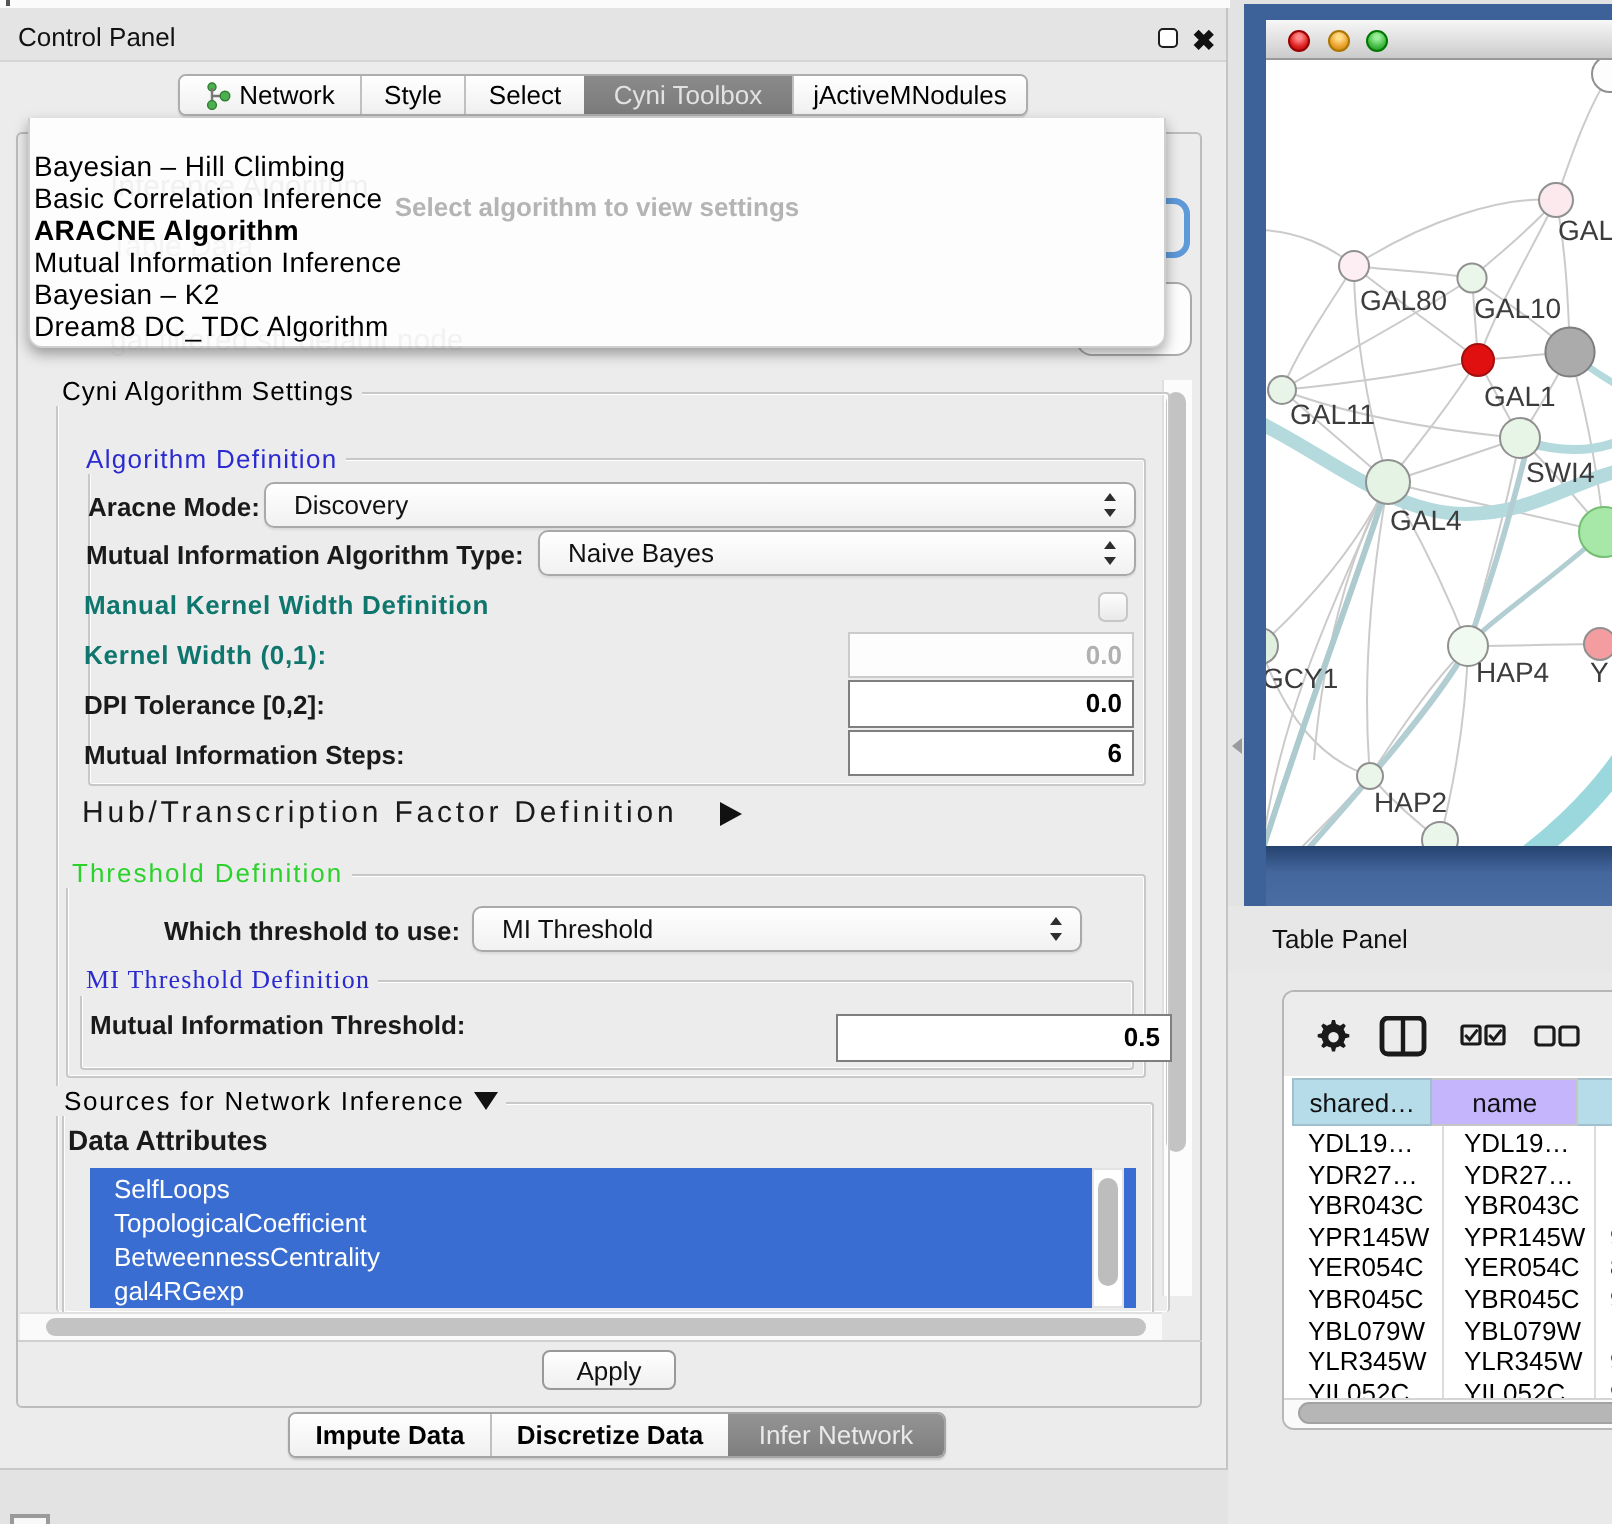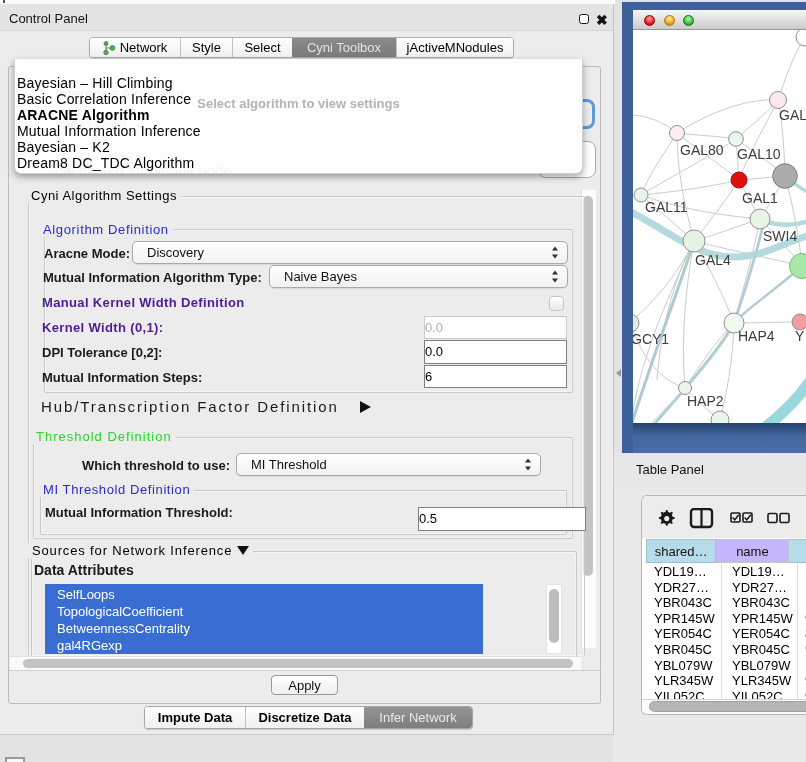--- a/index.html
+++ b/index.html
@@ -1,35 +1,35 @@
 <!DOCTYPE html>
 <html><head>
 <meta charset="utf-8">
 <style>
 * { margin:0; padding:0; box-sizing:border-box; }
 html,body { width:806px; height:762px; overflow:hidden; }
 body { font-family:"Liberation Sans", sans-serif; background:#e3e3e3; position:relative; }
 .abs { position:absolute; }
 .b { font-weight:bold; }
 .lbl { font-size:13px; color:#1a1a1a; white-space:nowrap; }
-.glbl { font-size:13px; color:#4c1d95; white-space:nowrap; font-weight:bold; letter-spacing:0.35px; }
+.glbl { font-size:13px; color:#0f766e; white-space:nowrap; font-weight:bold; letter-spacing:0.35px; }
 .combo {
   position:absolute; height:23px; border:1px solid #a9a9a9; border-radius:5px;
   background:linear-gradient(#ffffff,#f1f1f1);
   font-size:13px; color:#111; line-height:21px; padding-left:14px;
   box-shadow:0 1px 1px rgba(0,0,0,0.08);
 }
 .combo .arr {
   position:absolute; right:7px; top:0; height:100%; width:10px;
   display:flex; flex-direction:column; justify-content:center; align-items:center;
 }
 .arr svg { display:block; }
 .tfield {
   position:absolute; height:24px; background:#fff; border:1px solid #7f7f7f;
-  font-size:13px; color:#000; line-height:22px; padding-right:5px;
+  font-size:13px; color:#000; text-align:right; line-height:22px; padding-right:5px;font-weight:bold;
 }
 .tfield.dis { border:1px solid #cbcbcb; color:#b0b0b0; background:#fdfdfd; }
 .gbox { position:absolute; border:1px solid #c8c8c8; border-radius:2px; box-shadow:inset 0 0 0 0.5px #fff; }
 .gcap { position:absolute; background:#ececec; padding:0 4px; font-size:13px; white-space:nowrap; }
 .trow { position:absolute; left:0; width:172px; height:15.6px; }
 .trow span { position:absolute; top:0; line-height:15.6px; }
 .c1 { left:8px; } .c2 { left:86px; } .c3 { left:159px; }
 </style>
 </head>
 <body>
@@ -111,31 +111,31 @@
 
   <div class="abs lbl b" style="left:82px; top:454px;">Which threshold to use:</div>
   <div class="combo" style="left:236px; top:449px; width:305px;">MI Threshold<span class="arr">
         <svg width="8" height="13" viewBox="0 0 8 13">
           <path d="M4 0.5 L7 4.5 L1 4.5 Z" fill="#2e2e2e"></path>
           <path d="M4 12.5 L7 8.5 L1 8.5 Z" fill="#2e2e2e"></path>
         </svg>
       </span></div>
 
   <div class="gbox" style="left:40px; top:486px; width:527px; height:45px;"></div>
-  <div class="gcap" style="left:39px; top:478px; color:#2a2ad0; letter-spacing:0.6px;">MI Threshold Definition</div>
+  <div class="gcap" style="left:39px; top:478px; color:#2a2ad0; letter-spacing:0.6px;font-family:Liberation Serif, serif;">MI Threshold Definition</div>
 
   <div class="abs lbl b" style="left:45px; top:501px;">Mutual Information Threshold:</div>
   <div class="tfield" style="left:418px; top:503px; width:168px;">0.5</div>
 
   <div class="gbox" style="left:31px; top:547px; width:546px; height:113px; border-bottom:none;"></div>
   <div class="gcap" style="left:28px; top:539px; letter-spacing:0.85px;">Sources for Network Inference<span style="display:inline-block; margin-left:5px; width:0; height:0; border-top:9px solid #111; border-left:6.5px solid transparent; border-right:6.5px solid transparent;"></span></div>
 
   <div class="abs b" style="left:34px; top:558px; font-size:14px; color:#1a1a1a;">Data Attributes</div>
 
-  <div class="abs" style="left:45px; top:580px; width:438px; height:70px; background:#3a6dd1;">
+  <div class="abs" style="left:45px; top:580px; width:523px; height:70px; background:#3a6dd1;">
     <div style="font-size:13px; color:#fff; padding-left:12px; line-height:17px; padding-top:2px;">SelfLoops<br>TopologicalCoefficient<br>BetweennessCentrality<br>gal4RGexp</div>
   </div>
   <div class="abs" style="left:546px; top:580px; width:16px; height:70px; background:#fff; border:1px solid #e3e3e3;"></div>
   <div class="abs" style="left:549px; top:585px; width:10px; height:54px; background:#bdbdbd; border-radius:5px;"></div>
 
   <div class="abs" style="left:10px; top:652px; width:571px; height:14px; background:#fafafa; border-top:1px solid #e0e0e0;"></div>
   <div class="abs" style="left:23px; top:655px; width:550px; height:9px; background:#c3c3c3; border-radius:4.5px;"></div>
   <div class="abs" style="left:9px; top:666px; width:592px; height:1px; background:#cfcfcf;"></div>
 
   <div class="abs" style="left:271px; top:671px; width:67px; height:20px; border:1px solid #999; border-radius:4px; background:linear-gradient(#ffffff,#efefef); font-size:13px; color:#111; text-align:center; line-height:19px;">Apply</div>

